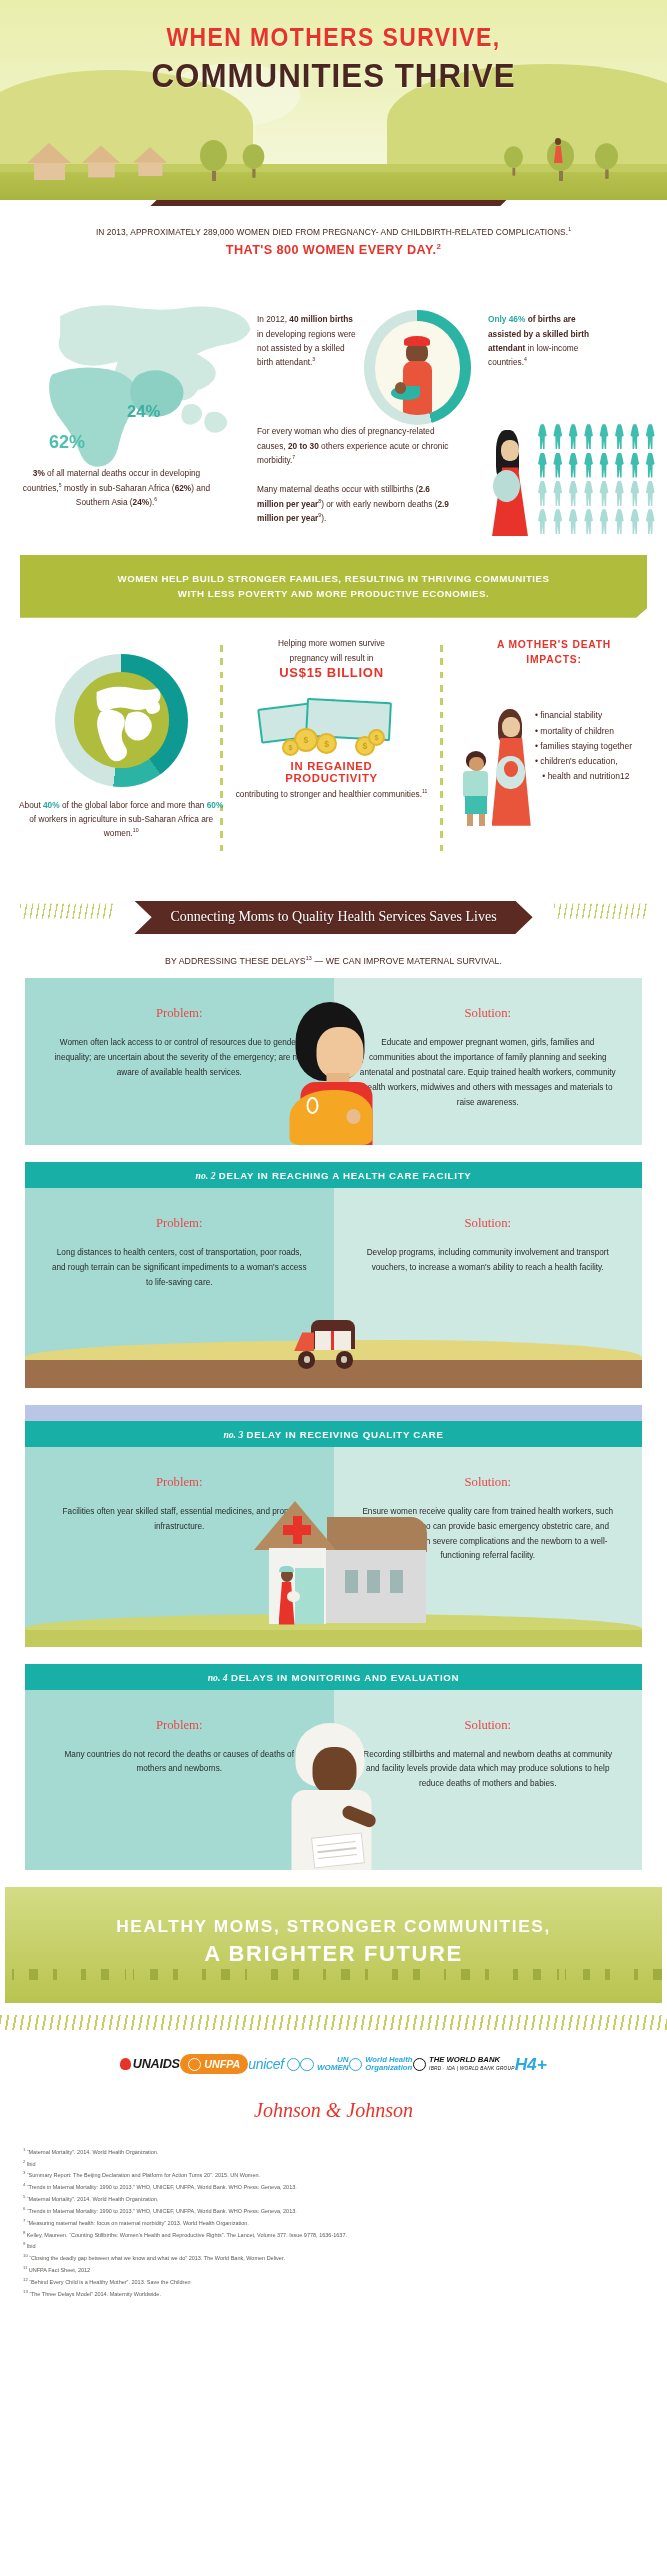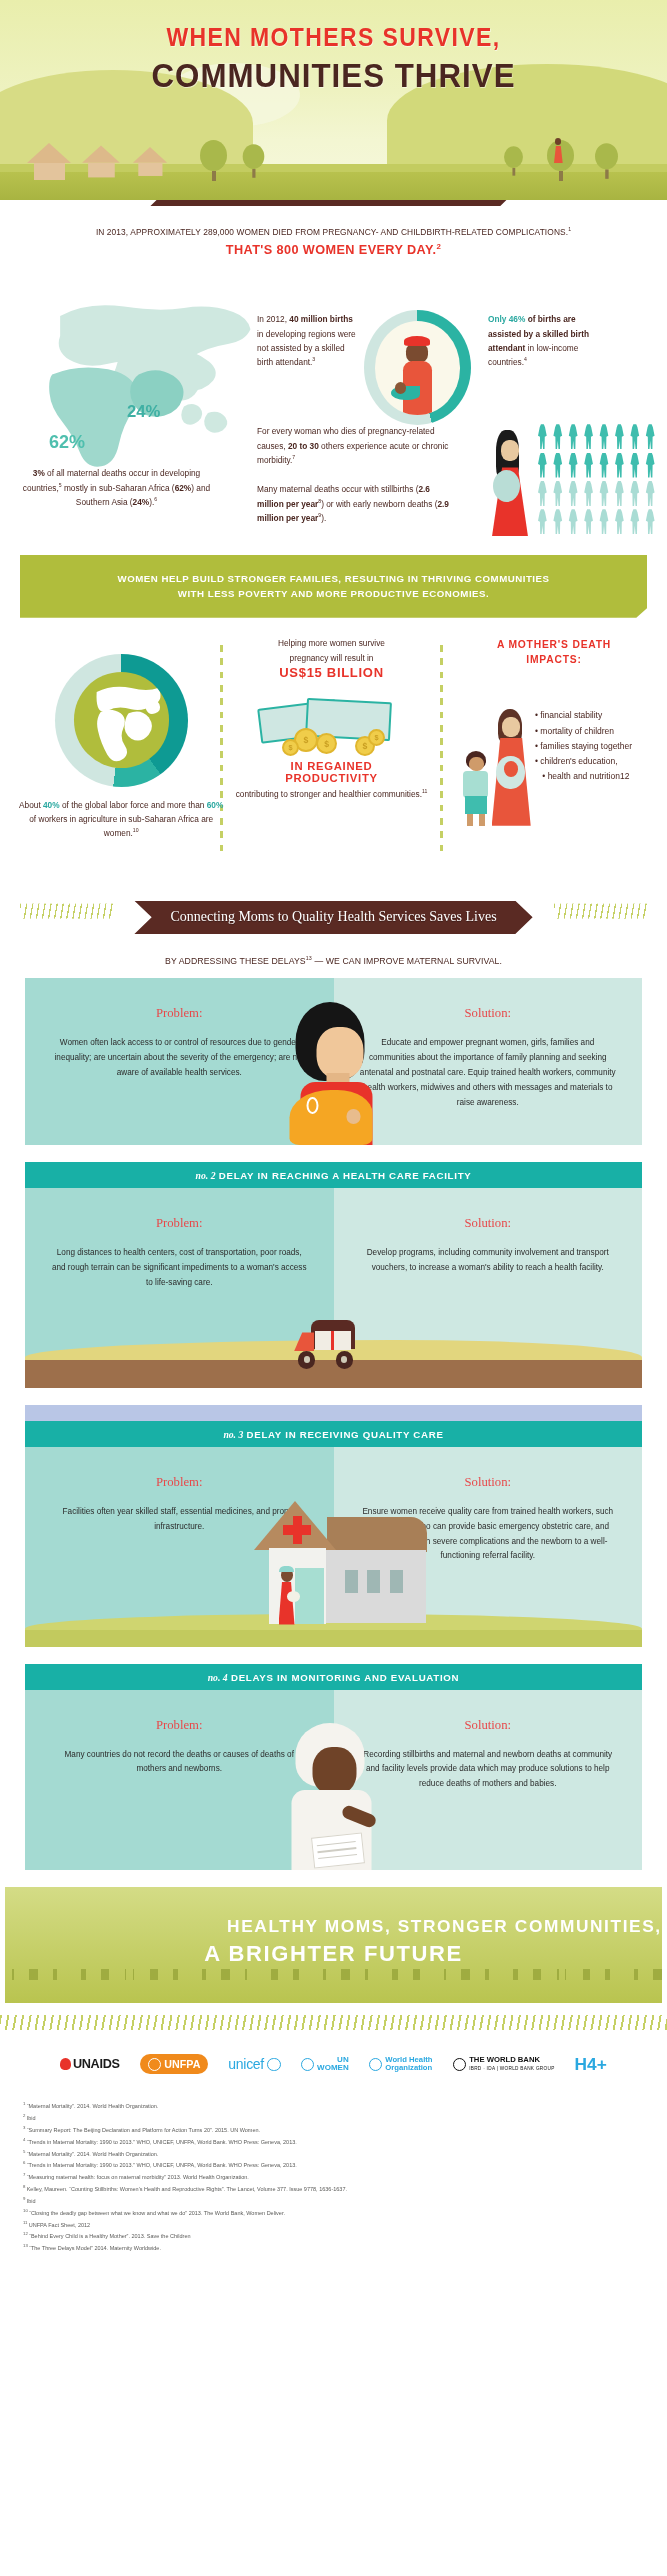--- a/index.html
+++ b/index.html
@@ -232,32 +232,32 @@
   .c4art .face{position:absolute;left:35px;top:24px;width:44px;height:48px;background:#6f4328;border-radius:44%;}
   .c4art .body{position:absolute;left:14.7px;top:67px;width:80px;height:80px;background:#f5f3ee;border-radius:13.3px 13.3px 0 0;}
   .c4art .pad{position:absolute;left:35px;top:112px;width:51px;height:31px;background:#fff;border:1.3px solid #d8d5cb;transform:rotate(-6deg);}
   .c4art .line{position:absolute;left:4px;height:1.3px;background:#cfcdc4;width:39px;}
   .c4art .arm{position:absolute;left:64px;top:87px;width:35px;height:13.3px;background:#6f4328;border-radius:6.7px;transform:rotate(22deg);}
 
   
   .bottombar { margin:12px 5.3px 0; background:linear-gradient(180deg,#d4dc86 0%,#b9c44f 100%);
      text-align:center; padding:29px 0 36px; position:relative; overflow:hidden;}
   .bb-l1 { color:#fff; font-size:17.3px; letter-spacing:1.6px; font-weight:bold;
-     font-family:"Liberation Sans Narrow","Liberation Sans",sans-serif;text-align:right;}
+     font-family:"Liberation Sans Narrow","Liberation Sans",sans-serif;}
   .bb-l2 { color:#fff; font-size:22px; letter-spacing:1.6px; font-weight:bold; margin-top:4px;}
   .leafrow { position:absolute; left:0; right:0; bottom:23px; height:10.7px;
      background:repeating-linear-gradient(90deg,transparent 0 6.7px,#9aa73c 6.7px 17.3px);
      -webkit-mask-image:repeating-linear-gradient(90deg,#000 0 9.3px,transparent 9.3px 24px);
      mask-image:repeating-linear-gradient(90deg,#000 0 9.3px,transparent 9.3px 24px); opacity:.85;}
 
   
   .tickbar { margin:12px 0 0; height:14.7px;
      background:repeating-linear-gradient(100deg,#c5d064 0 2px,transparent 2px 7.3px);}
-  .logos { display:flex; align-items:center; justify-content:center; gap:20px;
-     padding:24px 20px 6.7px; flex-wrap:nowrap;}
+  .logos { display:flex; align-items:center; justify-content:center; 
+     padding:24px 20px 6.7px; flex-wrap:nowrap;font-style:italic;}
   .logo { display:flex; align-items:center; font-weight:bold; white-space:nowrap;}
   .lg-unaids{color:#1b1b1b;font-size:12.7px;letter-spacing:-0.3px;}
   .lg-unaids .mark{width:10.7px;height:12px;background:#e8332a;border-radius:50% 50% 40% 40%;margin-right:2px;}
   .lg-unfpa{background:#f08a1c;color:#fff;border-radius:13.3px;padding:3.3px 8px;font-size:10.7px;}
   .lg-unicef{color:#2aa8e0;font-size:14px;font-weight:normal;letter-spacing:-0.3px;}
   .lg-unwomen{color:#2aa8e0;font-size:8px;line-height:1.05;text-align:right;}
   .lg-who{color:#2aa8e0;font-size:7.7px;line-height:1.15;text-align:left;}
   .lg-wb{color:#111;font-size:7.7px;line-height:1.15;text-align:left;}
   .lg-wb .sm{font-size:4.7px;font-weight:normal;letter-spacing:0.3px;}
   .lg-h4{color:#2aa8e0;font-size:17.3px;}
@@ -706,20 +706,21 @@
     </div>
     <div class="logo lg-wb">
       <span class="globe-ic"></span>
       <span><span>THE WORLD BANK</span><br><span class="sm">IBRD · IDA | WORLD BANK GROUP</span></span>
     </div>
     <div class="logo lg-h4">
       <span>H4+</span>
     </div>
   </div>
 
+  <div class="jnj">Johnson &amp; Johnson</div>
 
   <div class="refs">
     <div><span class="n">1</span><span>“Maternal Mortality”. 2014. World Health Organization.</span></div>
     <div><span class="n">2</span><span>Ibid</span></div>
     <div><span class="n">3</span><span>“Summary Report: The Beijing Declaration and Platform for Action Turns 20”. 2015. UN Women.</span></div>
     <div><span class="n">4</span><span>“Trends in Maternal Mortality: 1990 to 2013.” WHO, UNICEF, UNFPA, World Bank. WHO Press: Geneva, 2013.</span></div>
     <div><span class="n">5</span><span>“Maternal Mortality”. 2014. World Health Organization.</span></div>
     <div><span class="n">6</span><span>“Trends in Maternal Mortality: 1990 to 2013.” WHO, UNICEF, UNFPA, World Bank. WHO Press: Geneva, 2013.</span></div>
     <div><span class="n">7</span><span>“Measuring maternal health: focus on maternal morbidity” 2013. World Health Organization.</span></div>
     <div><span class="n">8</span><span>Kelley, Maureen. “Counting Stillbirths: Women’s Health and Reproductive Rights”. The Lancet, Volume 377. Issue 9778, 1636-1637.</span></div>

